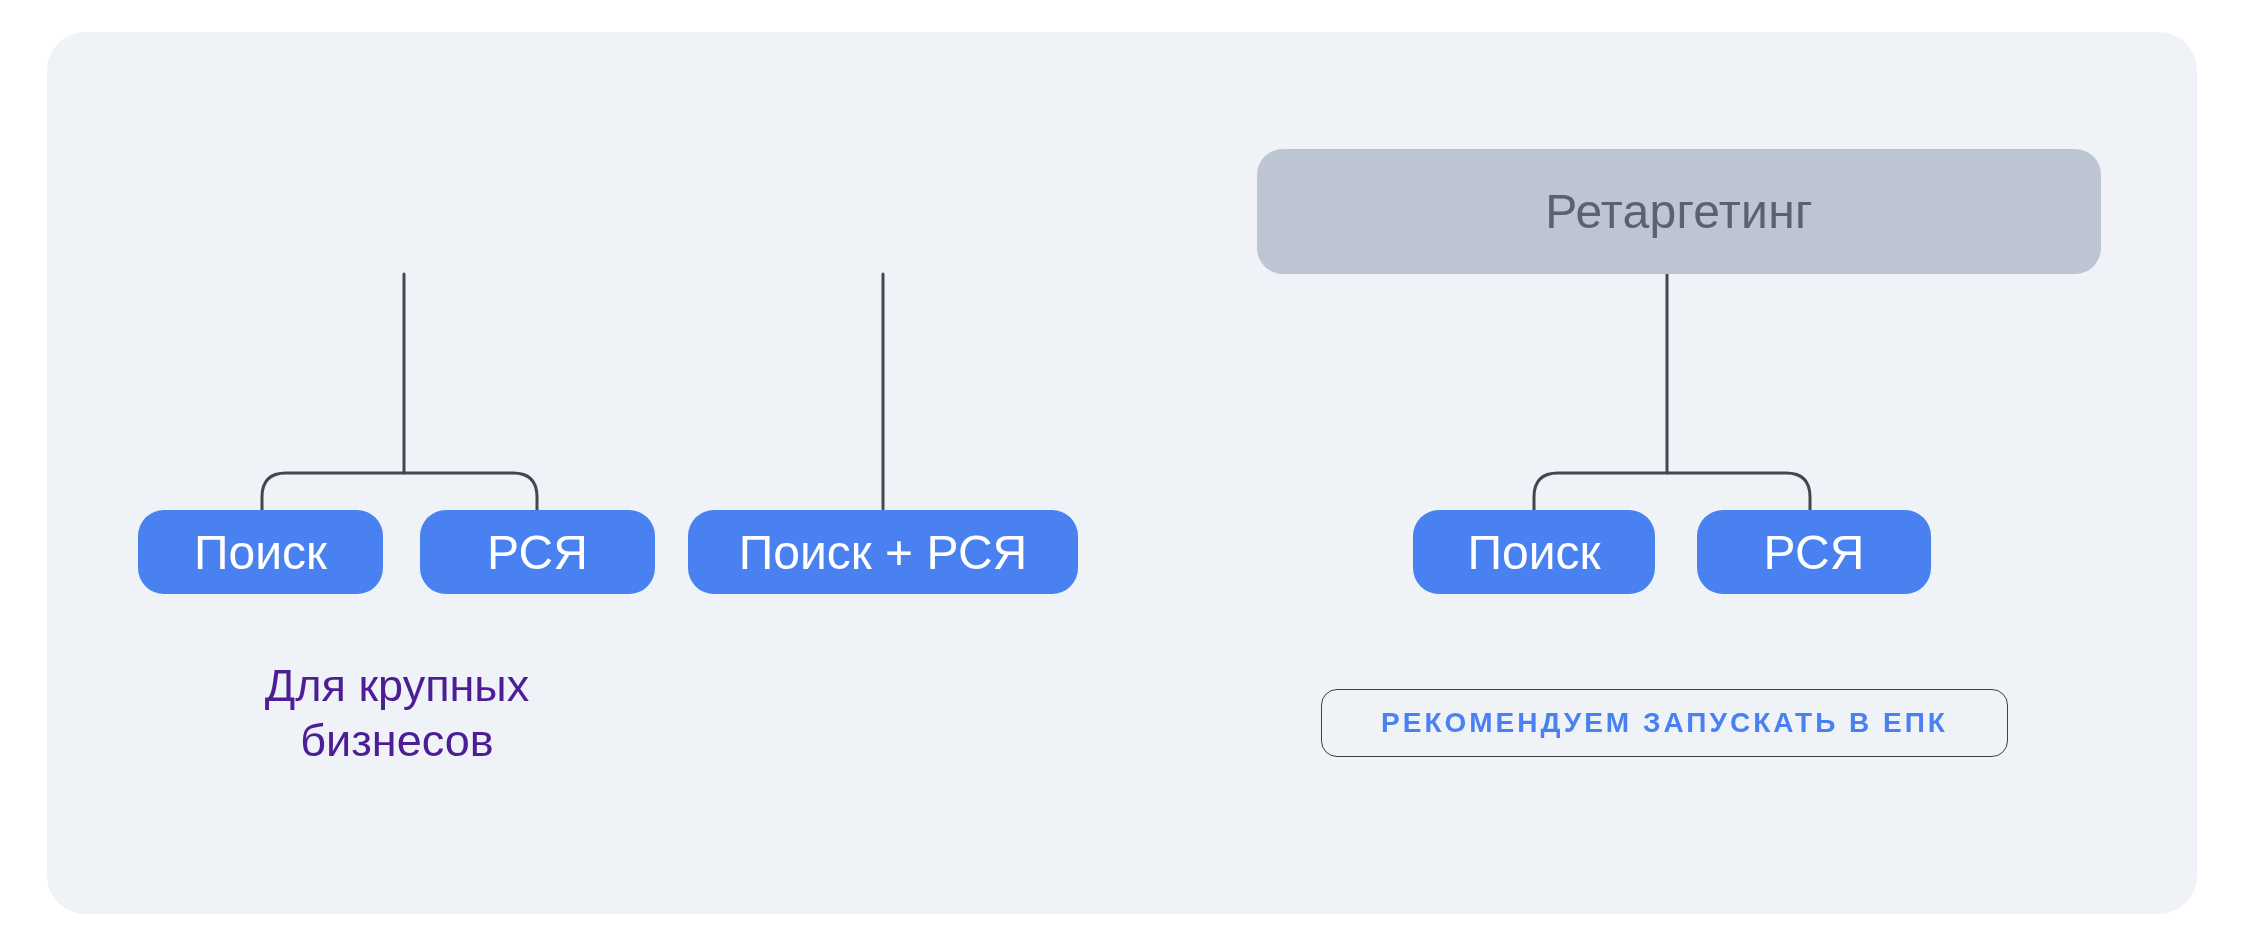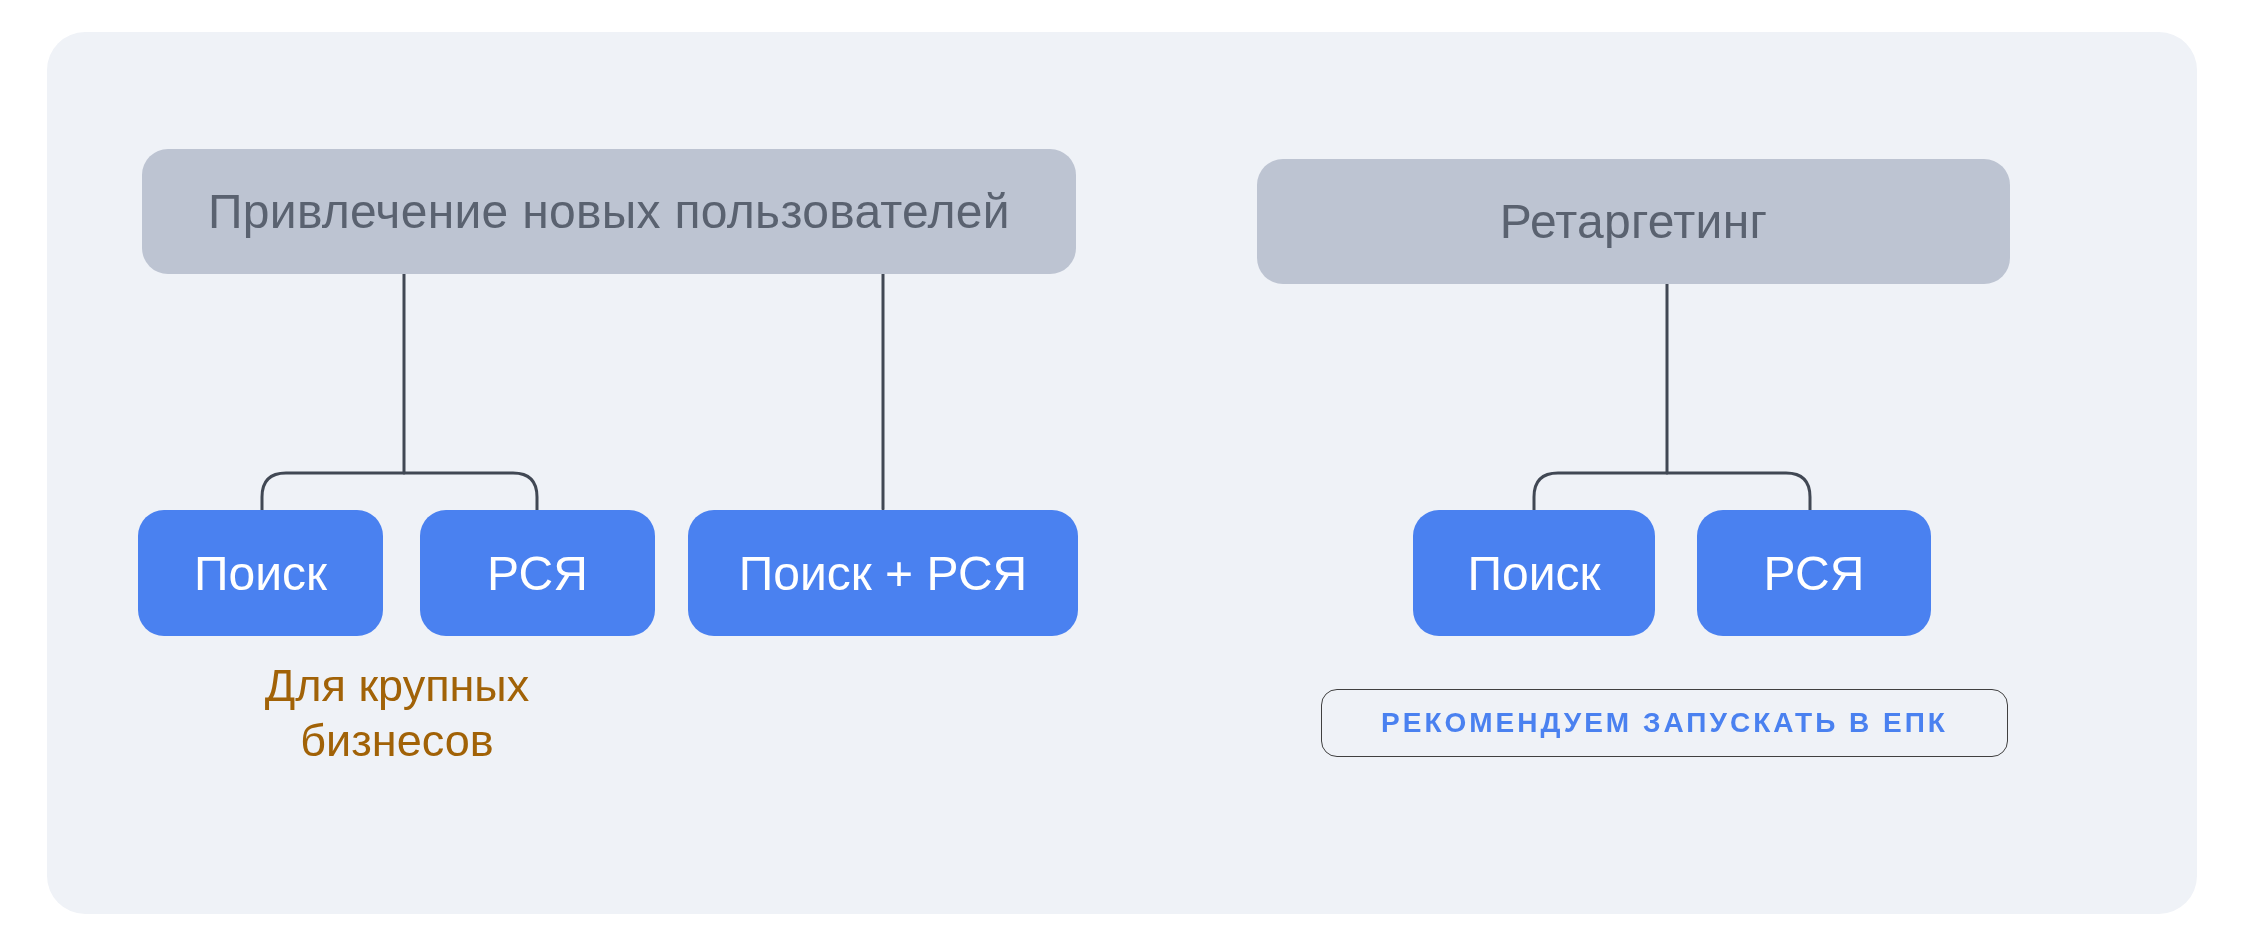--- a/index.html
+++ b/index.html
@@ -39,44 +39,44 @@
     background: #BDC4D2;
     border-radius: 26px;
     display: flex;
     align-items: center;
     justify-content: center;
     font-size: 48px;
     color: #5A6270;
     letter-spacing: 0.3px;
   }
   .hdr-left  { left: 142px;  width: 934px; }
-  .hdr-right { left: 1257px; width: 753px; margin-top: 10px; }
+  .hdr-right { left: 1257px; width: 844px; }
   .btn {
     position: absolute;
     top: 510px;
-    height: 126px;
+    height: 84px;
     background: #4A81F0;
     border-radius: 26px;
     display: flex;
     align-items: center;
     justify-content: center;
     font-size: 48px;
     color: #ffffff;
   }
   .btn-search-left { left: 138px;  width: 245px; }
   .btn-rsya-left   { left: 420px;  width: 235px; }
   .btn-combo       { left: 688px;  width: 390px; text-align: right; }
   .btn-search-right{ left: 1413px; width: 242px; }
   .btn-rsya-right  { left: 1697px; width: 234px; }
   .note {
     position: absolute;
     top: 658px;
     font-size: 45px;
     line-height: 55px;
-    color: #a16207;
+    color: #4c1d95;
     text-align: center;
   }
   .note-large { left: 217px; width: 360px; }
   .note-small { left: 693px; width: 380px; }
   .badge {
     position: absolute;
     left: 1321px;
     top: 689px;
     width: 687px;
     height: 68px;
@@ -101,21 +101,20 @@
   <div class="card"></div>
 
   <svg class="connectors" viewBox="0 0 2244 946" xmlns="http://www.w3.org/2000/svg">
     <path d="M404 274 L404 473" fill="none" stroke="#414854" stroke-width="3" stroke-linecap="round"></path>
     <path d="M262 511 L262 497 Q262 473 286 473 L513 473 Q537 473 537 497 L537 511" fill="none" stroke="#414854" stroke-width="3" stroke-linecap="round" stroke-linejoin="round"></path>
     <path d="M883 274 L883 509" fill="none" stroke="#414854" stroke-width="3" stroke-linecap="round"></path>
     <path d="M1667 274 L1667 473" fill="none" stroke="#414854" stroke-width="3" stroke-linecap="round"></path>
     <path d="M1534 511 L1534 497 Q1534 473 1558 473 L1786 473 Q1810 473 1810 497 L1810 511" fill="none" stroke="#414854" stroke-width="3" stroke-linecap="round" stroke-linejoin="round"></path>
   </svg>
 
-  <div class="hdr hdr-left">Привлечение новых пользователей</div>
 
   <div class="hdr hdr-right">Ретаргетинг</div>
 
   <div class="btn btn-search-left">Поиск</div>
 
   <div class="btn btn-rsya-left">РСЯ</div>
 
   <div class="btn btn-combo">Поиск + РСЯ</div>
 
   <div class="btn btn-search-right">Поиск</div>

